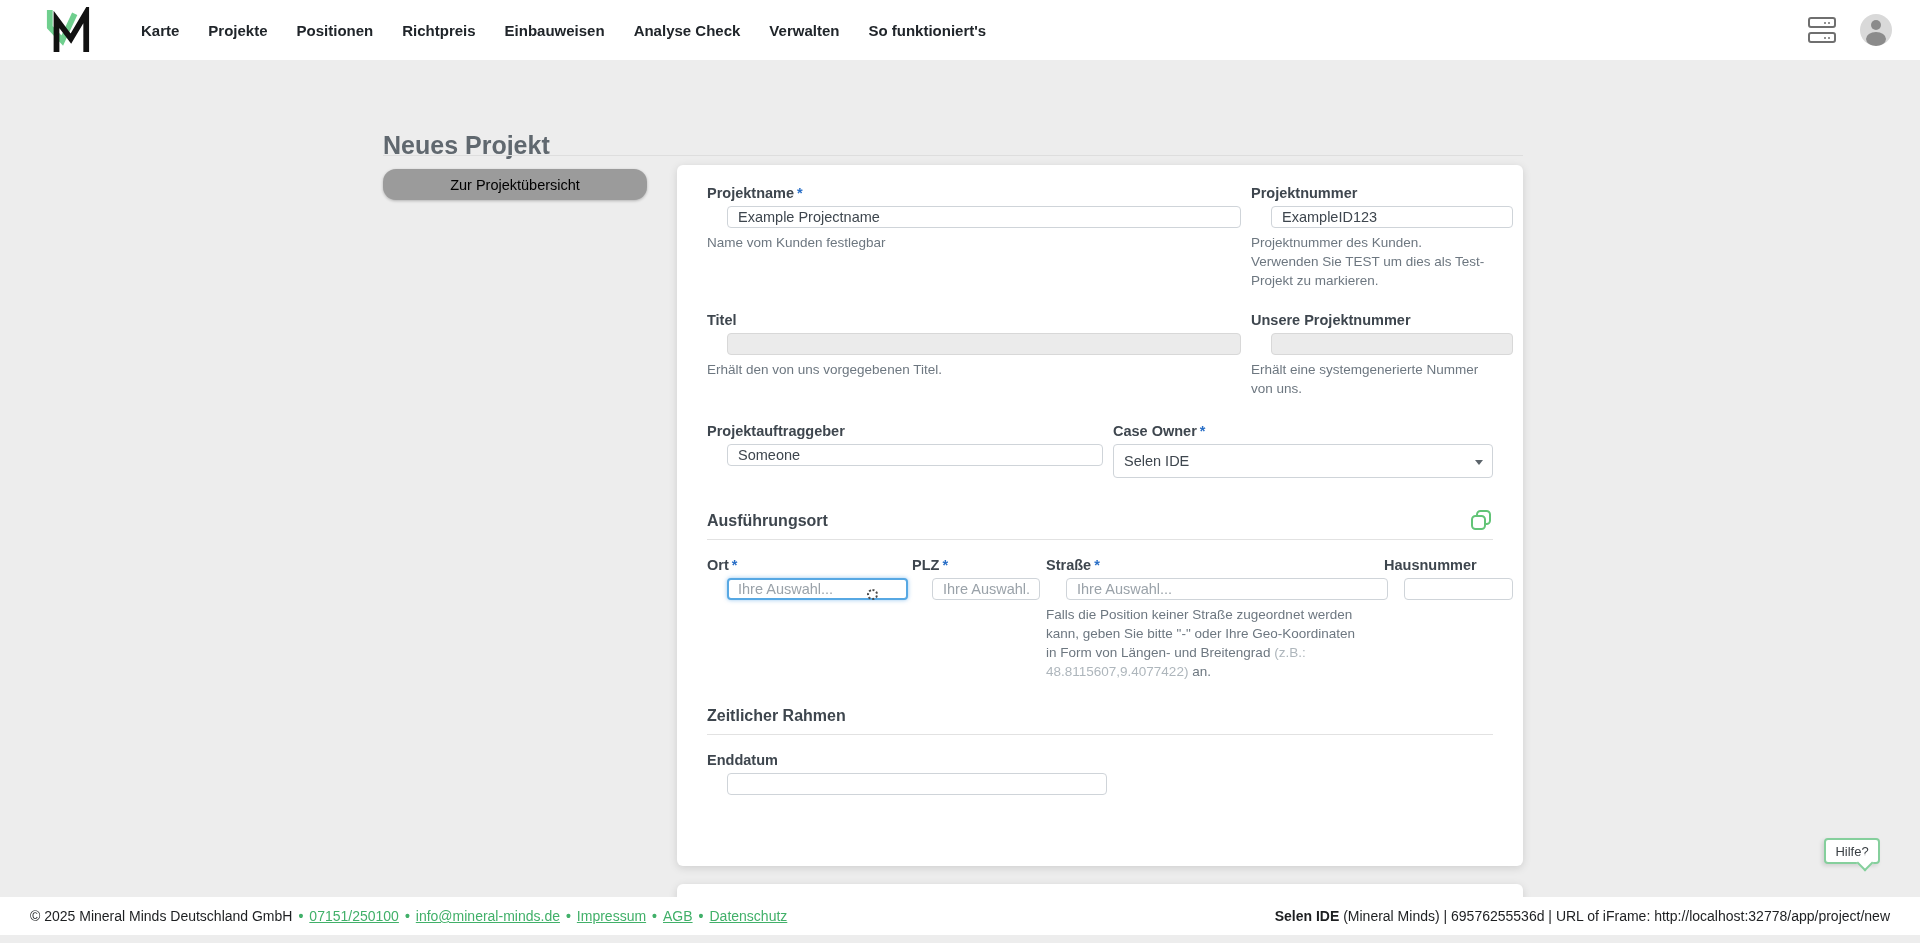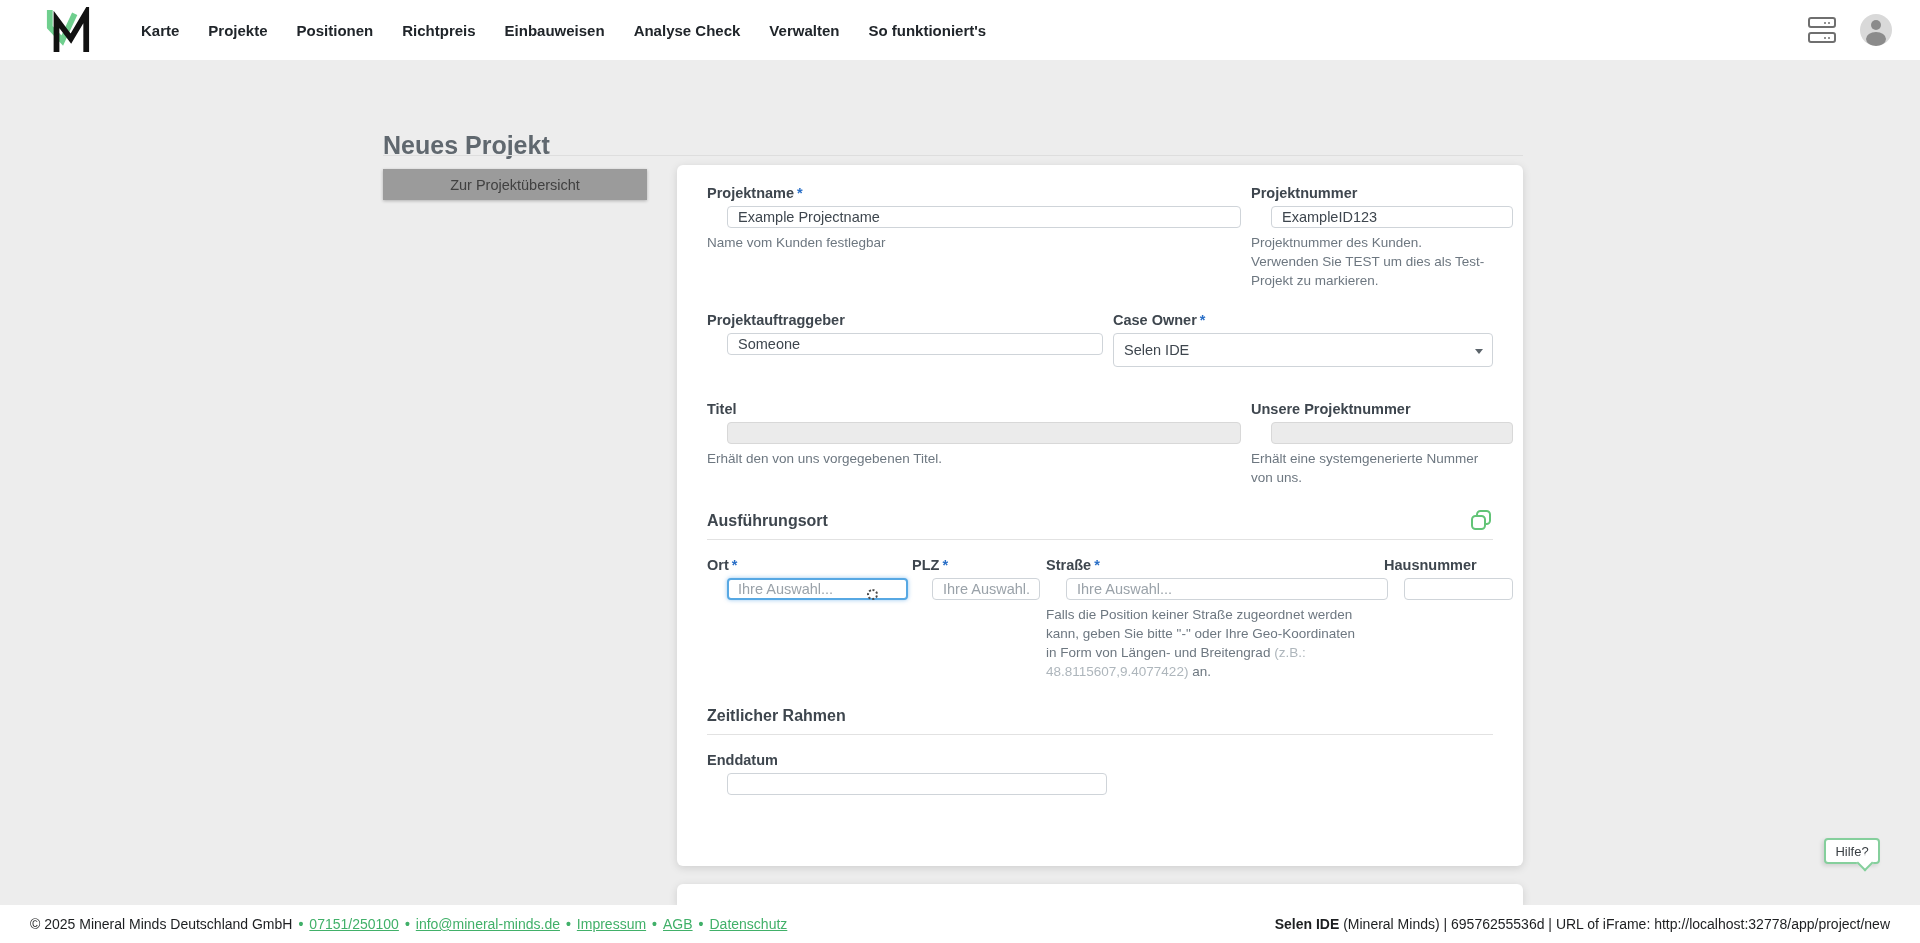--- a/index.html
+++ b/index.html
@@ -18,22 +18,22 @@
   .server-bar::before,.server-bar::after{content:"";position:absolute;top:2.5px;width:2.5px;height:2.5px;
     background:#6f6f6f;border-radius:1px;}
   .server-bar::before{right:8px;} .server-bar::after{right:4px;}
   .avatar{width:32px;height:32px;border-radius:50%;background:#d9d9d9;position:relative;overflow:hidden;cursor:pointer;}
   .avatar::before{content:"";position:absolute;top:6px;left:11px;width:10px;height:10px;border-radius:50%;background:#8b8b8b;}
   .avatar::after{content:"";position:absolute;top:18px;left:6px;width:20px;height:14px;border-radius:50%;background:#8b8b8b;}
 
   
   .page-title{position:absolute;left:383px;top:114px;font-size:25px;font-weight:700;color:#60686f;}
   .title-rule{position:absolute;left:383px;top:155px;width:1140px;height:1px;background:#dedede;}
-  .back-btn{position:absolute;left:383px;top:169px;width:264px;height:31px;background:#9b9b9b;color:#404040;
-    border:none;border-radius:0;font-size:14.5px;font-family:inherit;cursor:pointer;
+  .back-btn{position:absolute;left:383px;top:169px;width:264px;height:31px;background:#9b9b9b;color:#000000;
+    border:none;border-radius:13px;font-size:14.5px;font-family:inherit;cursor:pointer;
     box-shadow:0 1px 3px rgba(0,0,0,.25);}
 
   
   .card{position:absolute;left:677px;top:165px;width:846px;height:701px;background:#ffffff;border-radius:6px;
     box-shadow:0 2px 8px rgba(0,0,0,.13);padding:20px 30px;}
   .next-card{position:absolute;left:677px;top:884px;width:846px;height:22px;background:#ffffff;
     border-radius:6px 6px 0 0;box-shadow:0 2px 8px rgba(0,0,0,.13);}
 
   .row{display:flex;}
   .g30{gap:30px;}
@@ -67,21 +67,21 @@
   .spinner{position:absolute;right:10px;top:11px;width:11px;height:11px;border:2px dotted #4a4a4a;border-radius:50%;}
 
   
   .help-bubble{position:absolute;left:1824px;top:838px;min-width:56px;height:26px;background:#fff;
     border:2px solid #85cf9c;border-radius:4px;display:flex;align-items:center;justify-content:center;
     font-size:13px;color:#3a3f44;cursor:pointer;padding:0 8px;z-index:20;box-shadow:-2px 2px 4px rgba(0,0,0,.12);}
   .help-bubble::after{content:"";position:absolute;bottom:-7px;right:7px;width:10px;height:10px;background:#fff;
     border-right:2px solid #85cf9c;border-bottom:2px solid #85cf9c;transform:rotate(45deg);}
 
   
-  .footer{position:absolute;left:0;bottom:0;width:1920px;height:38px;background:#ffffff;display:flex;
+  .footer{position:absolute;left:0;bottom:8px;width:1920px;height:38px;background:#ffffff;display:flex;
     align-items:center;justify-content:space-between;padding:0 30px;font-size:14px;color:#1d1f21;z-index:15;}
   .footer-left{display:flex;align-items:center;gap:6px;white-space:nowrap;}
   .footer a{color:#41b069;text-decoration:underline;}
   .sep{color:#41b069;font-weight:700;}
   .footer-right{white-space:nowrap;color:#1d1f21;}
   .footer-right b{font-weight:700;}
 </style>
 </head>
 <body>
 
@@ -121,44 +121,44 @@
       <input type="text" value="Example Projectname" style="">
       <div class="helper">Name vom Kunden festlegbar</div>
     </div>
     <div class="col-r">
       <label>Projektnummer</label>
       <input type="text" value="ExampleID123" style="">
       <div class="helper">Projektnummer des Kunden. Verwenden Sie TEST um dies als Test-Projekt zu markieren.</div>
     </div>
   </div>
 
+  <div class="row g30 row2">
+    <div class="col-l">
+      <label>Titel</label>
+      <input type="text" disabled="" class="input-disabled" value="" style="">
+      <div class="helper">Erhält den von uns vorgegebenen Titel.</div>
+    </div>
+    <div class="col-r">
+      <label>Unsere Projektnummer</label>
+      <input type="text" disabled="" class="input-disabled" value="" style="">
+      <div class="helper">Erhält eine systemgenerierte Nummer von uns.</div>
+    </div>
+  </div>
+
   <div class="row g30 row3">
     <div class="col-h">
       <label>Projektauftraggeber</label>
       <input type="text" value="Someone" style="">
     </div>
     <div class="col-h2">
       <label><span>Case Owner</span><span class="req">*</span></label>
       <div class="select">
         <span>Selen IDE</span>
         <span class="caret"></span>
       </div>
-    </div>
-  </div>
-
-  <div class="row g30 row2">
-    <div class="col-l">
-      <label>Titel</label>
-      <input type="text" disabled="" class="input-disabled" value="" style="">
-      <div class="helper">Erhält den von uns vorgegebenen Titel.</div>
-    </div>
-    <div class="col-r">
-      <label>Unsere Projektnummer</label>
-      <input type="text" disabled="" class="input-disabled" value="" style="">
-      <div class="helper">Erhält eine systemgenerierte Nummer von uns.</div>
     </div>
   </div>
 
   <div class="section-head">
     <span>Ausführungsort</span>
     <button class="copy-btn">
       <svg viewBox="0 0 24 24" width="24" height="24">
         <rect x="8" y="3" width="13" height="13" rx="3.5" fill="none" stroke="#62c477" stroke-width="2"></rect>
         <rect x="3" y="8" width="13" height="13" rx="3.5" fill="#ffffff" stroke="#62c477" stroke-width="2"></rect>
       </svg>

